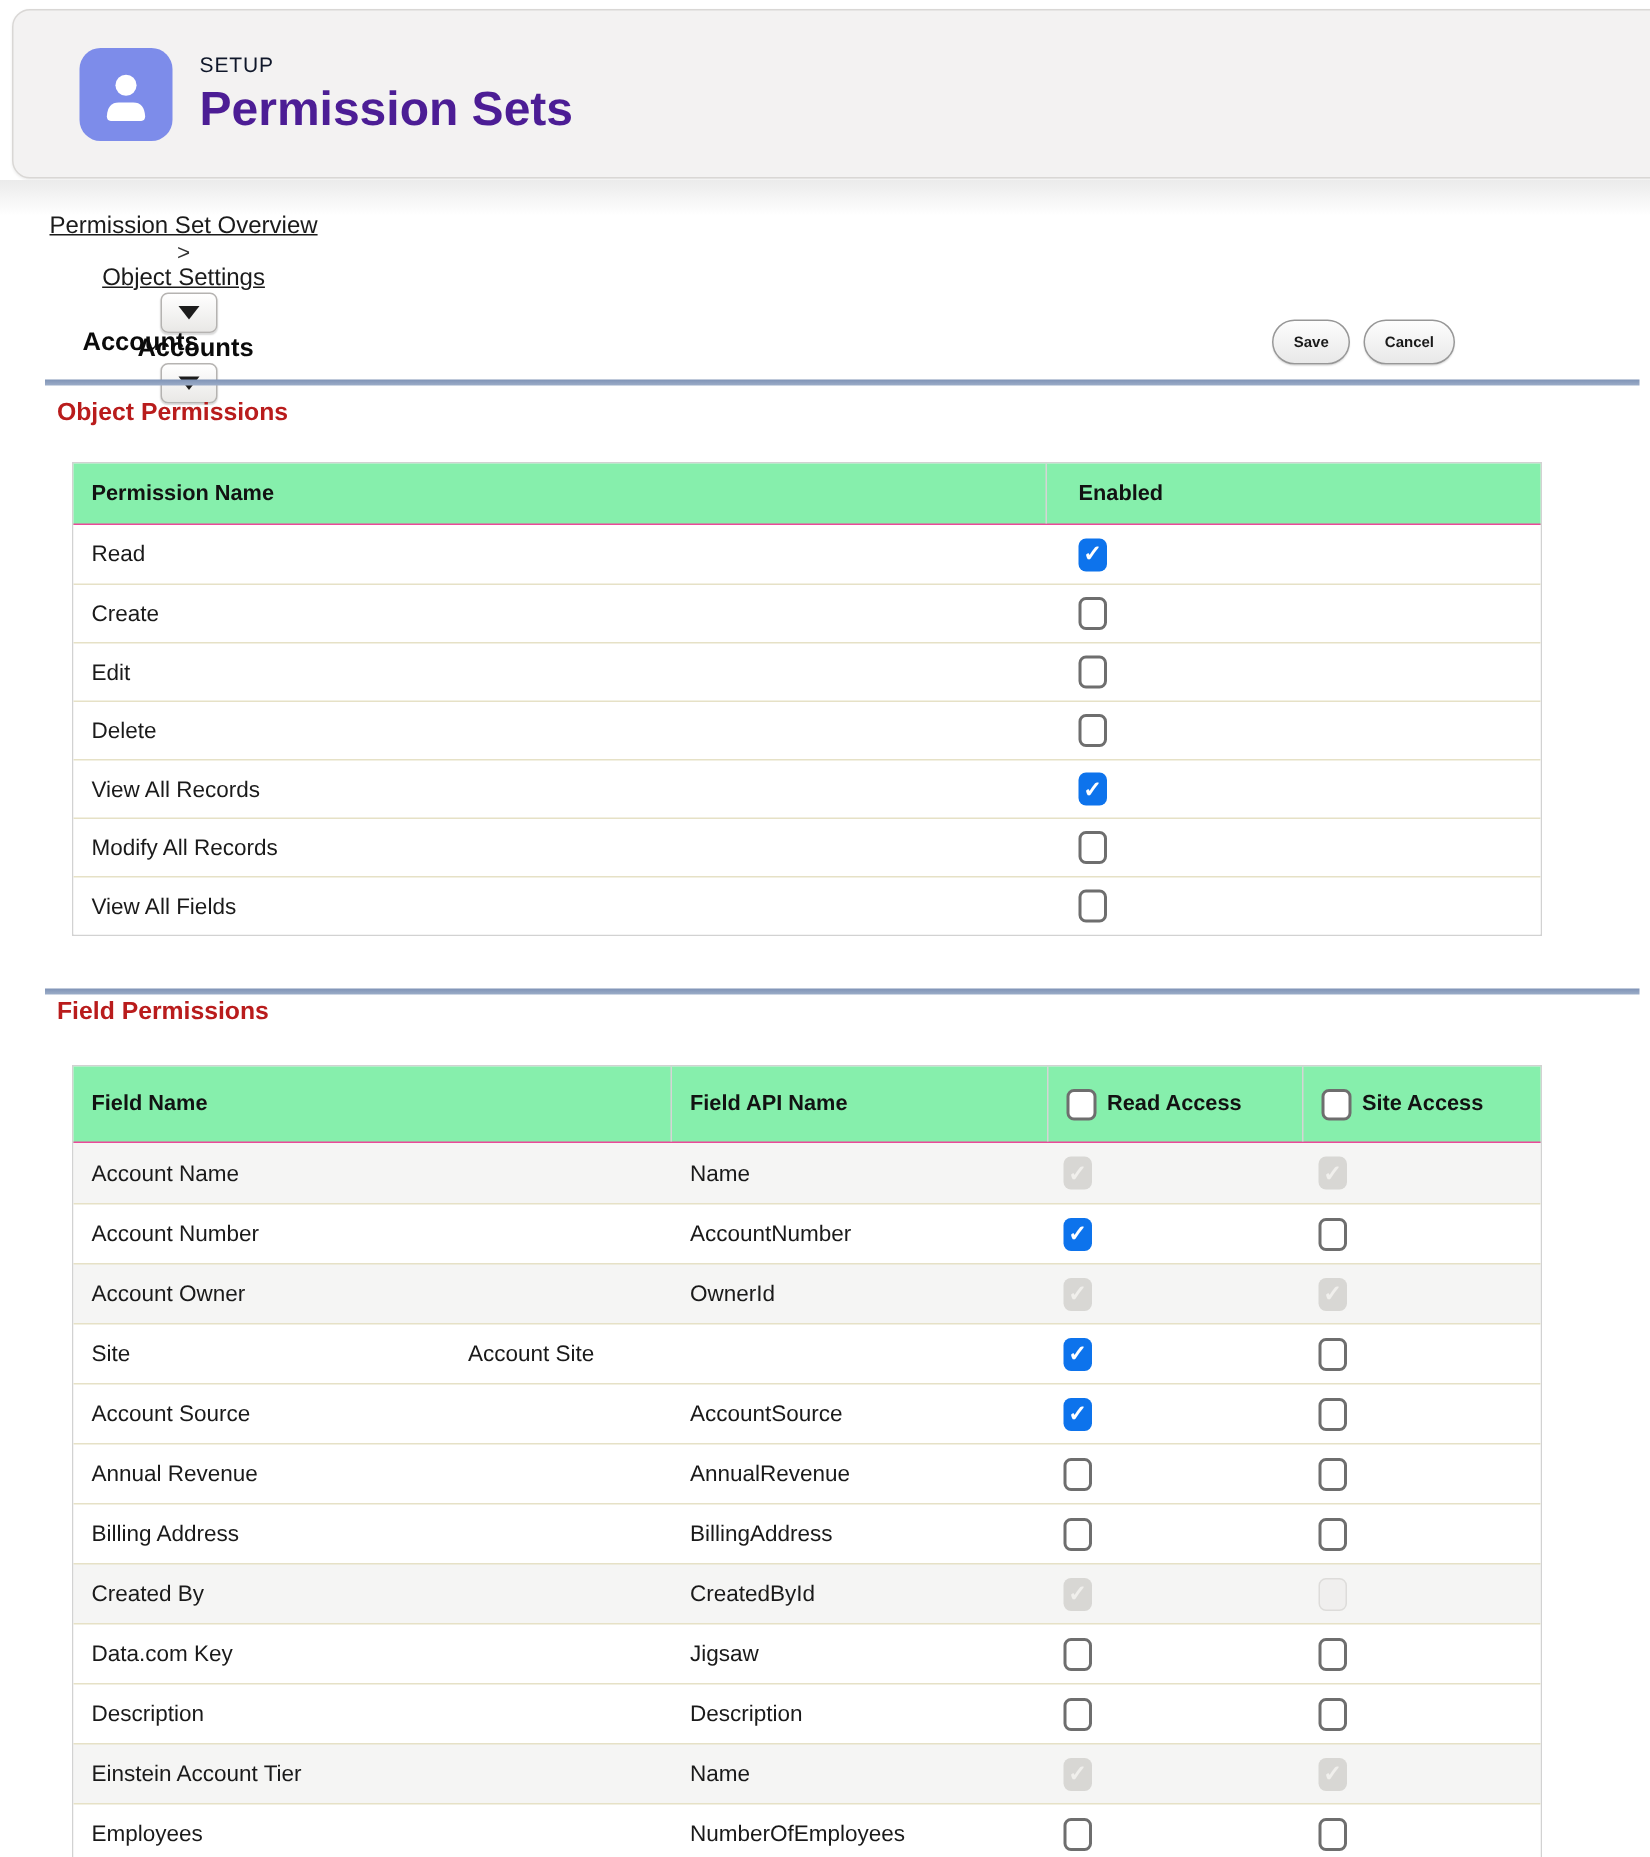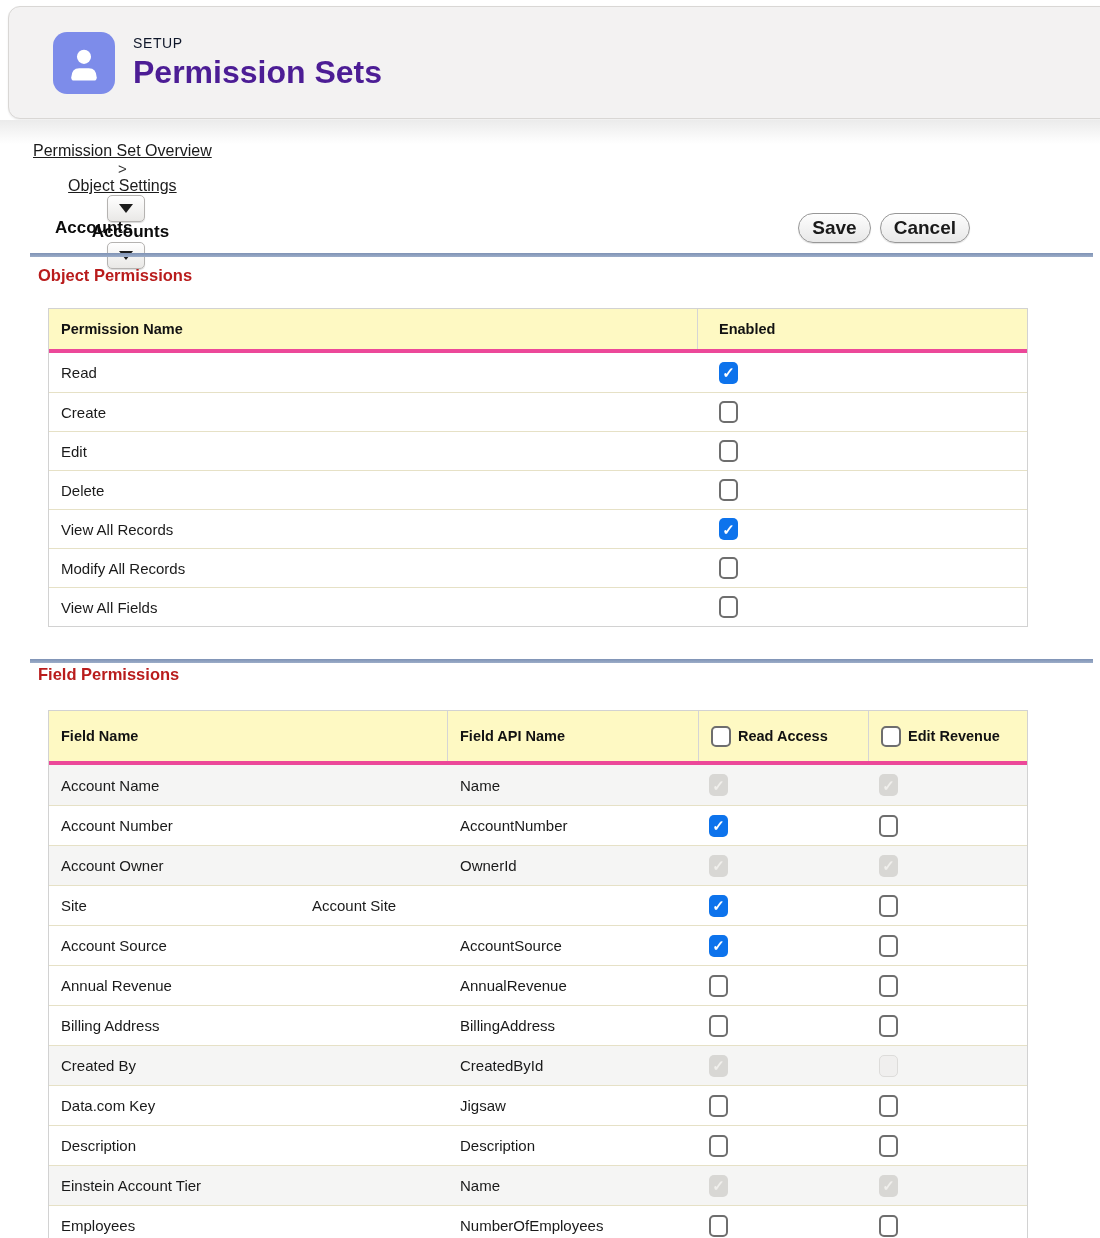--- a/index.html
+++ b/index.html
@@ -40,38 +40,38 @@
               border-top:9px solid #1c1c1c; }
 
   
   .section-title-row { position:absolute; top:213px; left:55px; right:130px;
                        display:flex; justify-content:space-between; align-items:center; }
   .obj-title { font-weight:700; font-size:17px; color:#0b0b0b; }
   .btn-group { display:flex; gap:9px; }
   .sf-btn {
     min-width:52px; height:30px; padding:0 13px; border:1px solid #979797; border-radius:15px;
     background:linear-gradient(#fdfdfd,#e8e8e8); font-family:"Liberation Sans",sans-serif;
-    font-weight:700; font-size:19px; color:#1a1a1a; cursor:pointer;
+    font-weight:700; font-size:10px; color:#1a1a1a; cursor:pointer;
     box-shadow:0 1px 1px rgba(0,0,0,.12);
   }
 
   
   .divider { position:absolute; left:30px; width:1063px; height:4px;
              background:linear-gradient(#7f93b6,#9cadc8); }
   .divider-1 { top:253px; }
   .divider-2 { top:659px; }
   .section-heading { position:absolute; left:38px; font-weight:700; font-size:16.5px; color:#b91c1c; }
   .heading-1 { top:266px; }
   .heading-2 { top:665px; }
 
   
   .sf-table { position:absolute; left:48px; width:980px; border:1px solid #d2d2d2; background:#fff; }
   .table-1 { top:308px; }
   .table-2 { top:710px; }
-  .t-head { display:flex; background:#fef9c3; border-bottom:4px solid #ec4899; }
+  .t-head { display:flex; background:#86efac; border-bottom:1px solid #ec4899; }
   .th { font-weight:700; font-size:14.5px; color:#121212; display:flex; align-items:center;
         padding:10px 12px; border-right:1px solid #d5d5d5; }
   .th:last-child { border-right:none; }
   .t1-c1 { width:649px; } .t1-c2 { width:329px; padding-left:21px; }
   .t2-c1 { width:399px; } .t2-c2 { width:251px; } .t2-c3 { width:170px; } .t2-c4 { width:158px; }
   .t-head .th { height:40px; }
   .table-2 .t-head .th { height:50px; }
   .row { display:flex; border-top:1px solid #e6e1c6; background:#fff; }
   .row:first-child { border-top:none; }
   .table-1 .row { height:39px; }
@@ -198,21 +198,21 @@
 <div class="sf-table table-2">
   <div class="t-head">
     <div class="th t2-c1">Field Name</div>
     <div class="th t2-c2">Field API Name</div>
     <div class="th t2-c3">
       <span class="cb un hdr-cb"></span>
       <span>Read Access</span>
     </div>
     <div class="th t2-c4">
       <span class="cb un hdr-cb"></span>
-      <span>Edit Revenue</span>
+      <span>Site Access</span>
     </div>
   </div>
   <div id="field-rows">
   <div class="row disabled-row">
     <div class="cell t2-c1">Account Name</div>
     <div class="cell t2-c2">Name</div>
     <div class="cell t2-c3 cb-cell">
       <span class="cb dk"></span>
     </div>
     <div class="cell t2-c4 cb-cell">

